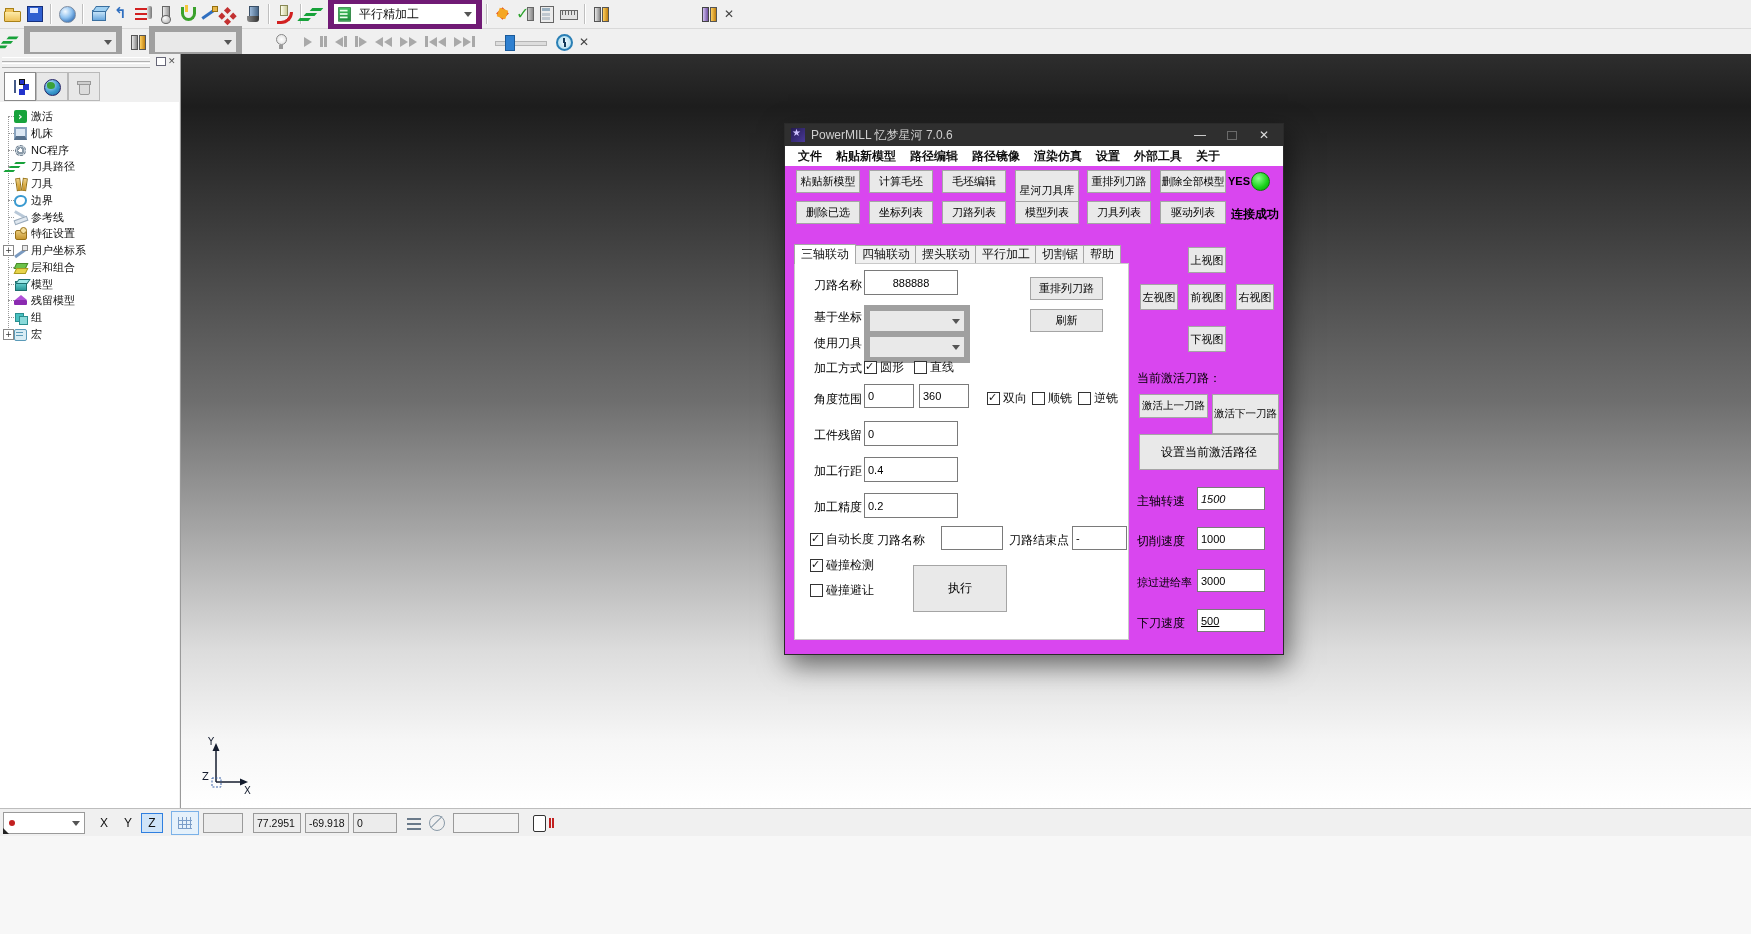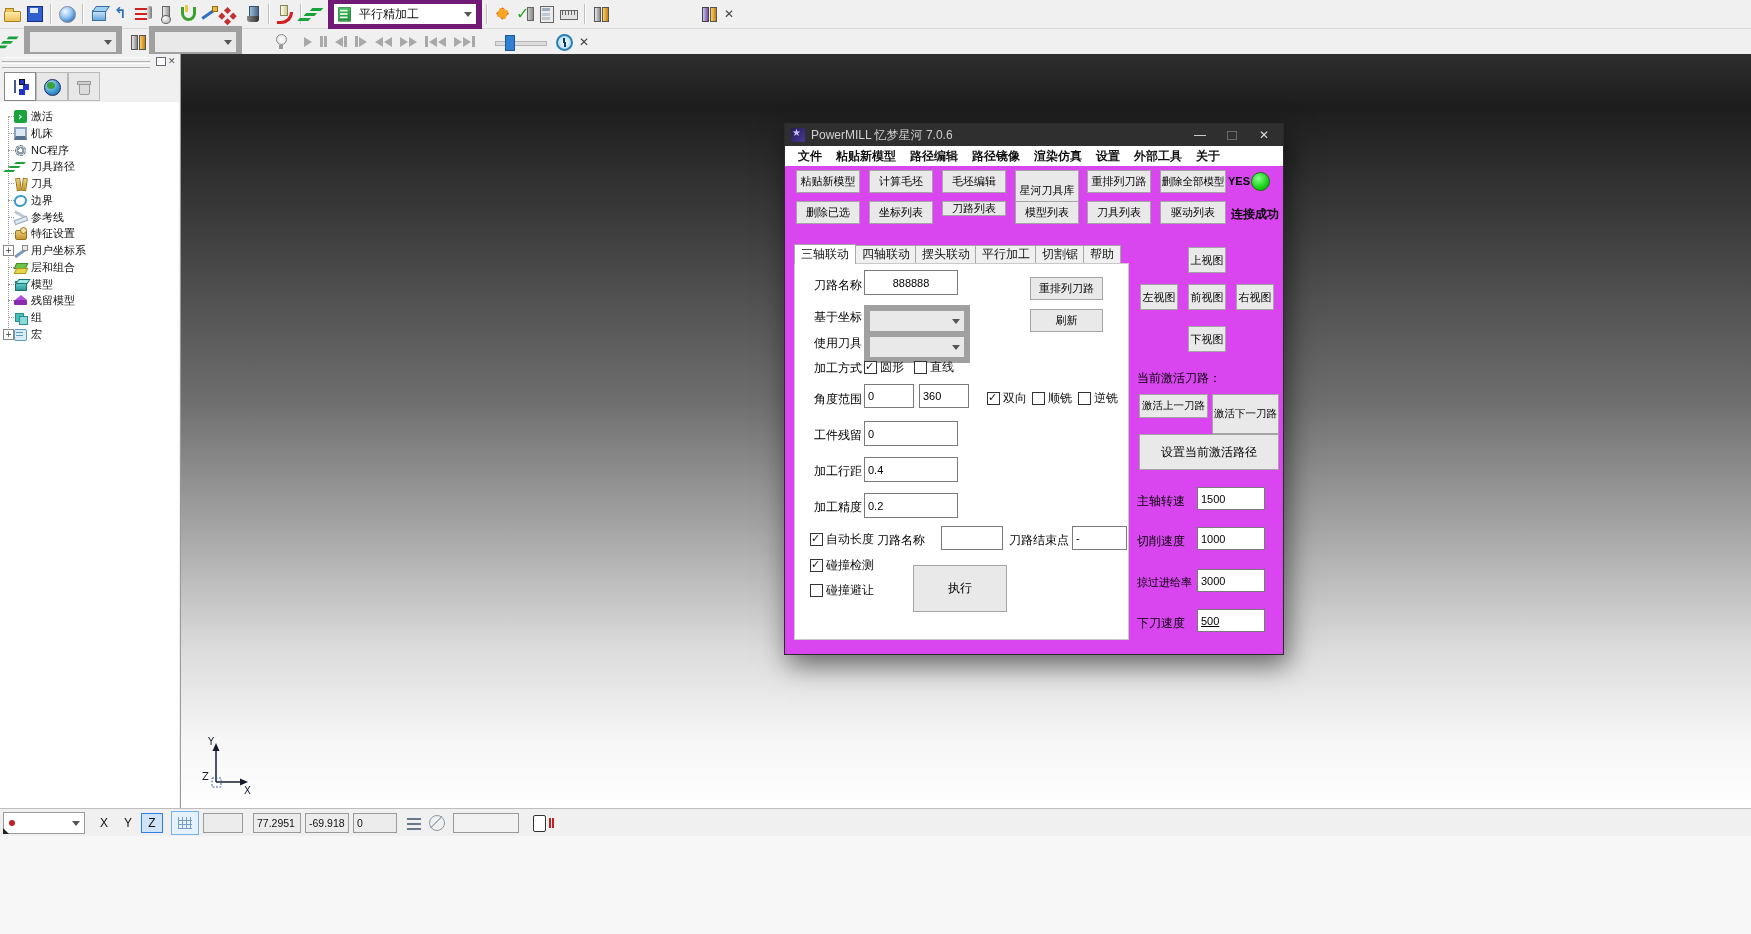--- a/index.html
+++ b/index.html
@@ -379,21 +379,21 @@
   <div class="dbtn" style="left:84px;top:46px;width:64px;height:23px">计算毛坯</div>
   <div class="dbtn" style="left:157px;top:46px;width:64px;height:23px">毛坯编辑</div>
   <div class="dbtn" style="left:230px;top:46px;width:64px;height:41px">星河刀具库</div>
   <div class="dbtn" style="left:302px;top:46px;width:64px;height:23px">重排列刀路</div>
   <div class="dbtn" style="left:375px;top:46px;width:66px;height:23px;font-size:10.5px">删除全部模型</div>
   <span class="flabel magenta" style="left:443px;top:51px;font-size:11px">YES</span>
   <span class="greendot" style="left:466px;top:48px"></span>
 
   <div class="dbtn" style="left:11px;top:77px;width:64px;height:23px">删除已选</div>
   <div class="dbtn" style="left:84px;top:77px;width:64px;height:23px">坐标列表</div>
-  <div class="dbtn" style="left:157px;top:77px;width:64px;height:15px">刀路列表</div>
+  <div class="dbtn" style="left:157px;top:77px;width:64px;height:23px">刀路列表</div>
   <div class="dbtn" style="left:230px;top:77px;width:64px;height:23px">模型列表</div>
   <div class="dbtn" style="left:302px;top:77px;width:64px;height:23px">刀具列表</div>
   <div class="dbtn" style="left:375px;top:77px;width:66px;height:23px">驱动列表</div>
   <span class="flabel magenta" style="left:446px;top:82px">连接成功</span>
 
   <div class="tab active" style="left:9px">三轴联动</div>
   <div class="tab" style="left:70px">四轴联动</div>
   <div class="tab" style="left:130px">摆头联动</div>
   <div class="tab" style="left:190px">平行加工</div>
   <div class="tab" style="left:250px">切割锯</div>
@@ -479,21 +479,21 @@
   <div class="dbtn" style="left:403px;top:160px;width:38px;height:26px">前视图</div>
   <div class="dbtn" style="left:451px;top:160px;width:38px;height:26px">右视图</div>
   <div class="dbtn" style="left:403px;top:202px;width:38px;height:26px">下视图</div>
 
   <span class="flabel" style="left:352px;top:246px">当前激活刀路：</span>
   <div class="dbtn" style="left:354px;top:270px;width:69px;height:24px;font-size:10.5px">激活上一刀路</div>
   <div class="dbtn" style="left:427px;top:270px;width:67px;height:40px;font-size:10.5px">激活下一刀路</div>
   <div class="dbtn" style="left:354px;top:310px;width:140px;height:36px;font-size:12px">设置当前激活路径</div>
 
   <span class="flabel" style="left:352px;top:369px">主轴转速</span>
-  <input class="fld" style="left: 412px; top: 363px; width: 68px; height: 23px;" value="1500">
+  <input class="fld" style="left: 412px; top: 363px; width: 68px; height: 23px; font-style: italic;" value="1500">
   <span class="flabel" style="left:352px;top:409px">切削速度</span>
   <input class="fld" style="left: 412px; top: 403px; width: 68px; height: 23px;" value="1000">
   <span class="flabel" style="left:352px;top:451px;font-size:11px">掠过进给率</span>
   <input class="fld" style="left: 412px; top: 445px; width: 68px; height: 23px;" value="3000">
   <span class="flabel" style="left:352px;top:491px">下刀速度</span>
   <input class="fld" style="left: 412px; top: 485px; width: 68px; height: 23px; text-decoration: underline;" value="500">
 </div>
 
 <div id="statusbar">
   <div class="sb-combo">

